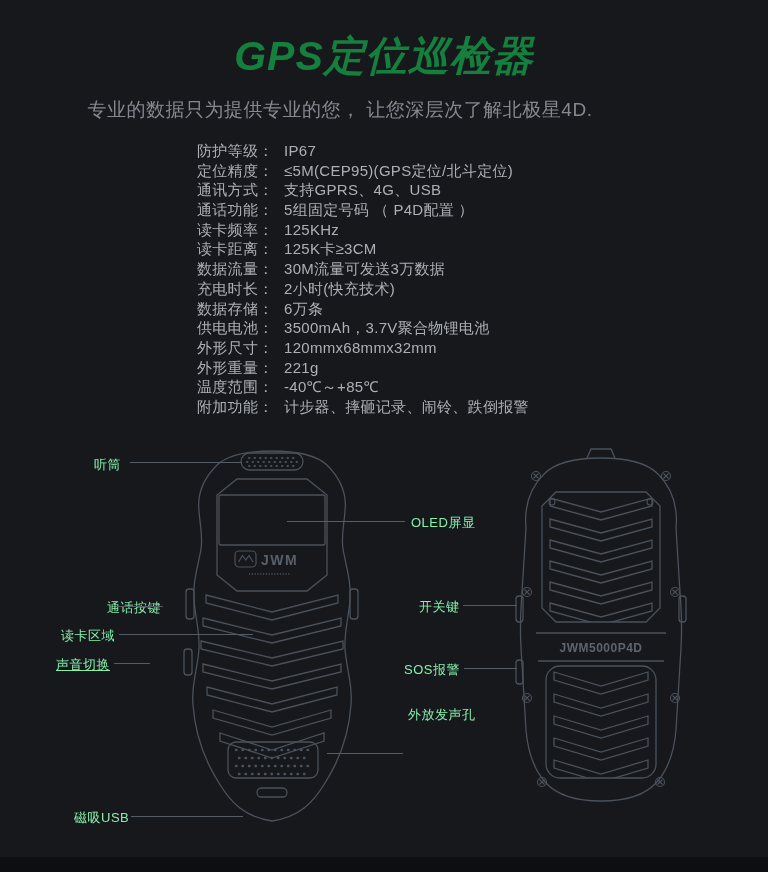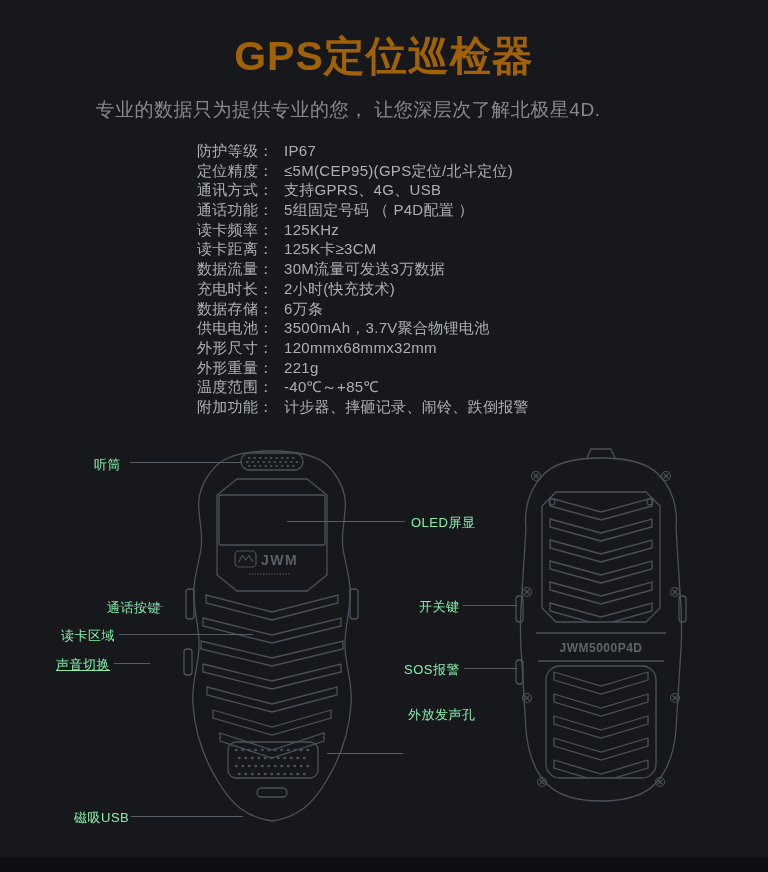--- a/index.html
+++ b/index.html
@@ -5,26 +5,26 @@
   html,body { margin:0; padding:0; background:#101217; }
   .page {
     position:relative; width:768px; height:872px; margin:0 auto;
     background:#16181c; overflow:hidden;
     font-family:"Liberation Sans", sans-serif;
     -webkit-font-smoothing:antialiased;
   }
   .title {
     position:absolute; top:29px; left:0; width:768px; margin:0;
     text-align:center; font-size:41px; font-weight:600;
-    color:#a16207; letter-spacing:1px;
+    color:#15803d; letter-spacing:1px;font-style:italic;
   }
   .subtitle {
     position:absolute; top:97px; left:0; width:680px; margin:0;
     text-align:center; font-size:19px; font-weight:400;
-    color:#85898f; letter-spacing:0.5px;padding-left:8px;
+    color:#85898f; letter-spacing:0.5px;
   }
   .specs {
     position:absolute; left:197px; top:141px;
     font-size:15px; color:#acb0b5; letter-spacing:0.3px;
   }
   .spec-row { height:19.7px; line-height:19.7px; white-space:nowrap; }
   .spec-label { display:inline-block; width:87px; }
   .front-svg { position:absolute; left:153px; top:441px; }
   .back-svg  { position:absolute; left:494px; top:446px; }
   .callout-label {

